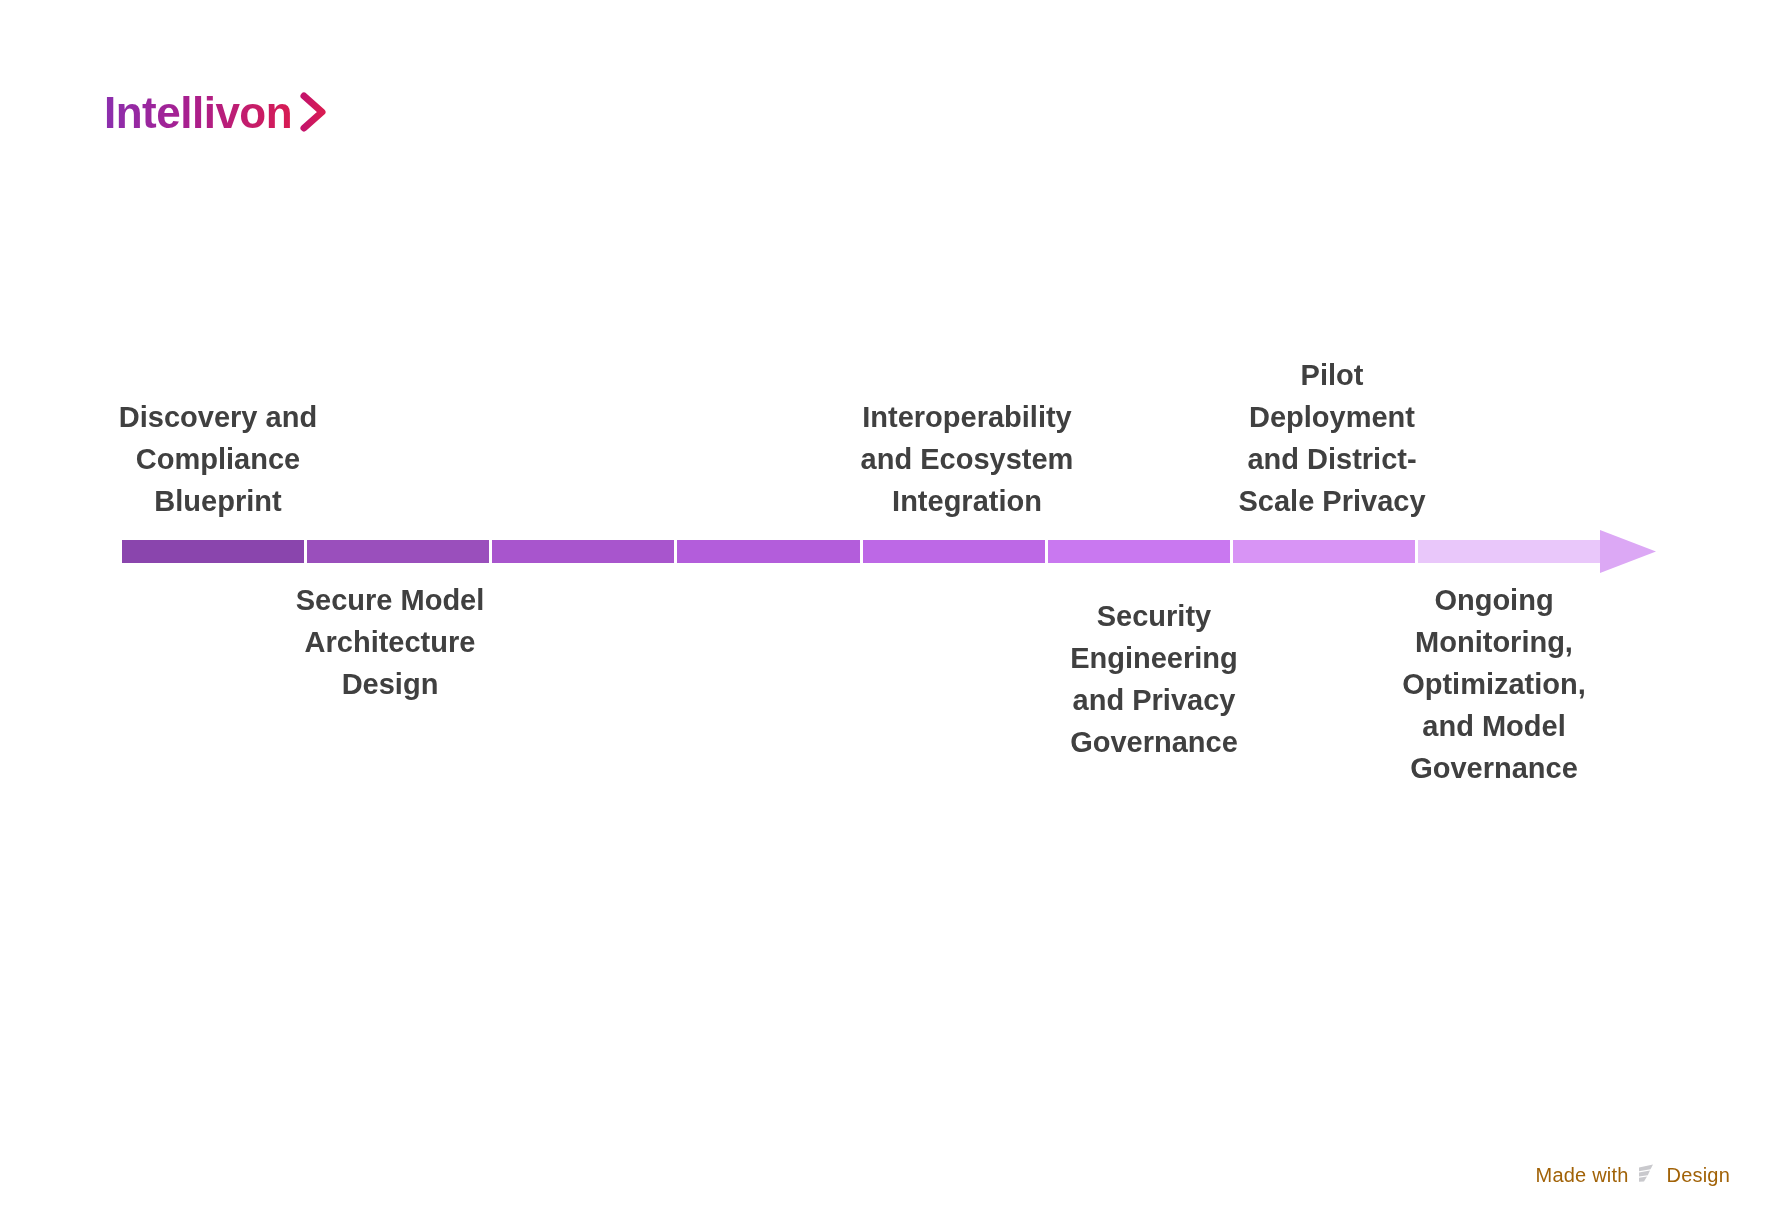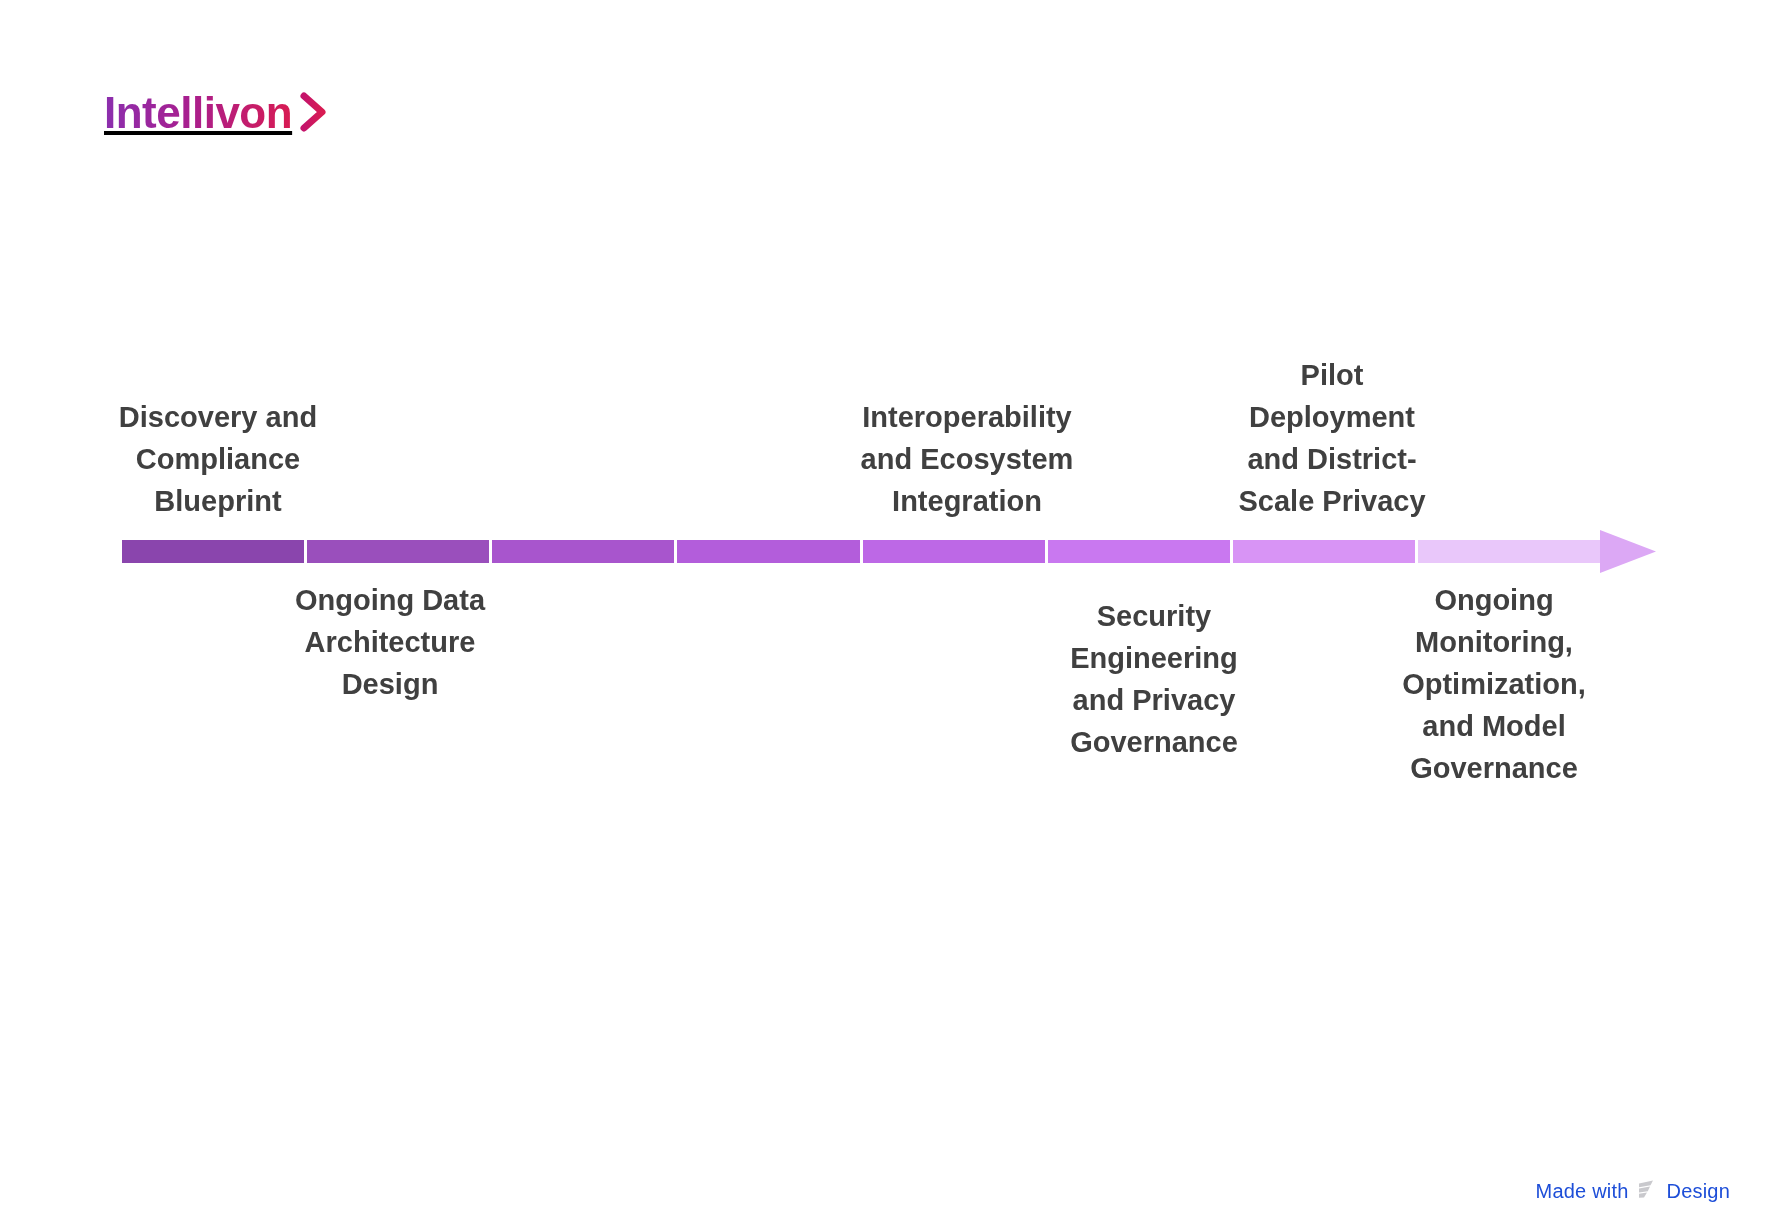--- a/index.html
+++ b/index.html
@@ -16,21 +16,20 @@
   }
 
   
   .logo-wrap {
     position: absolute;
     left: 104px;
     top: 88px;
     display: flex;
     align-items: center;
     gap: 4px;
-    text-decoration: underline;
   }
   .logo-text {
     font-size: 44px;
     font-weight: 700;
     letter-spacing: -0.5px;
     background: linear-gradient(90deg, #8b2fae 0%, #a81f8f 45%, #d81b52 100%);
     -webkit-background-clip: text;
     background-clip: text;
     color: transparent;
     -webkit-text-fill-color: transparent;
@@ -103,25 +102,25 @@
     font-weight: 700;
     font-size: 29px;
     line-height: 1.45;
     white-space: pre-line;
   }
 
   
   .napkin-footer {
     position: absolute;
     right: 46px;
-    bottom: 20px;
+    bottom: 36px;
     display: flex;
     align-items: center;
     gap: 8px;
-    color: #1d4ed8;
+    color: #a16207;
     font-size: 20px;
     font-weight: 400;
     letter-spacing: 0.2px;
   }
   .napkin-mark {
     display: block;
   }
 </style>
 </head>
 <body>
@@ -174,21 +173,21 @@
   </div>
 
   <div class="arrow-head">
     <svg width="56" height="43" viewBox="0 0 56 43" aria-hidden="true">
       <path d="M0 0 L56 21.5 L0 43 Z" fill="#dca8f5"></path>
     </svg>
   </div>
 
   <div class="labels-bottom">
     <div class="slot slot-bottom" style="left:123px;">
-      <span class="slot-text">Ongoing Data
+      <span class="slot-text">Secure Model
 Architecture
 Design</span>
     </div>
     <div class="slot slot-bottom" style="left:887px;margin-top:16px;">
       <span class="slot-text">Security
 Engineering
 and Privacy
 Governance</span>
     </div>
     <div class="slot slot-bottom" style="left:1227px;">

